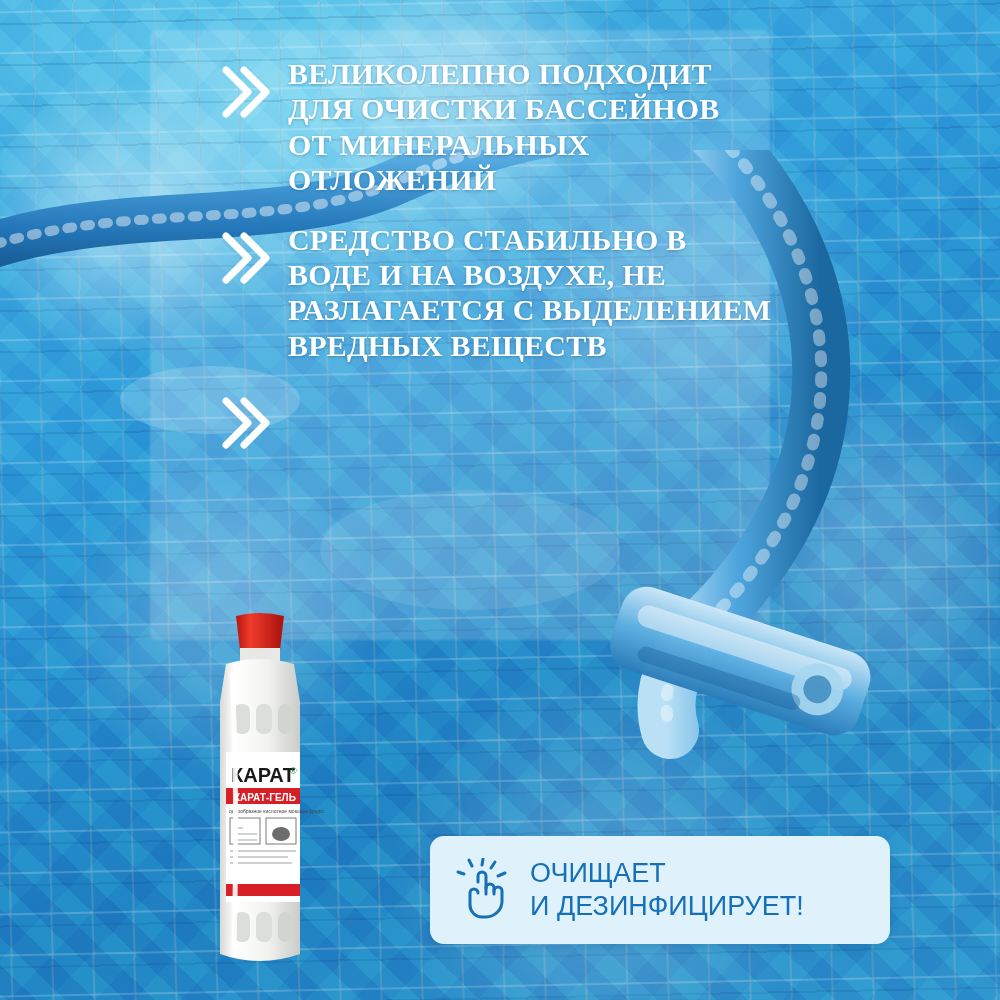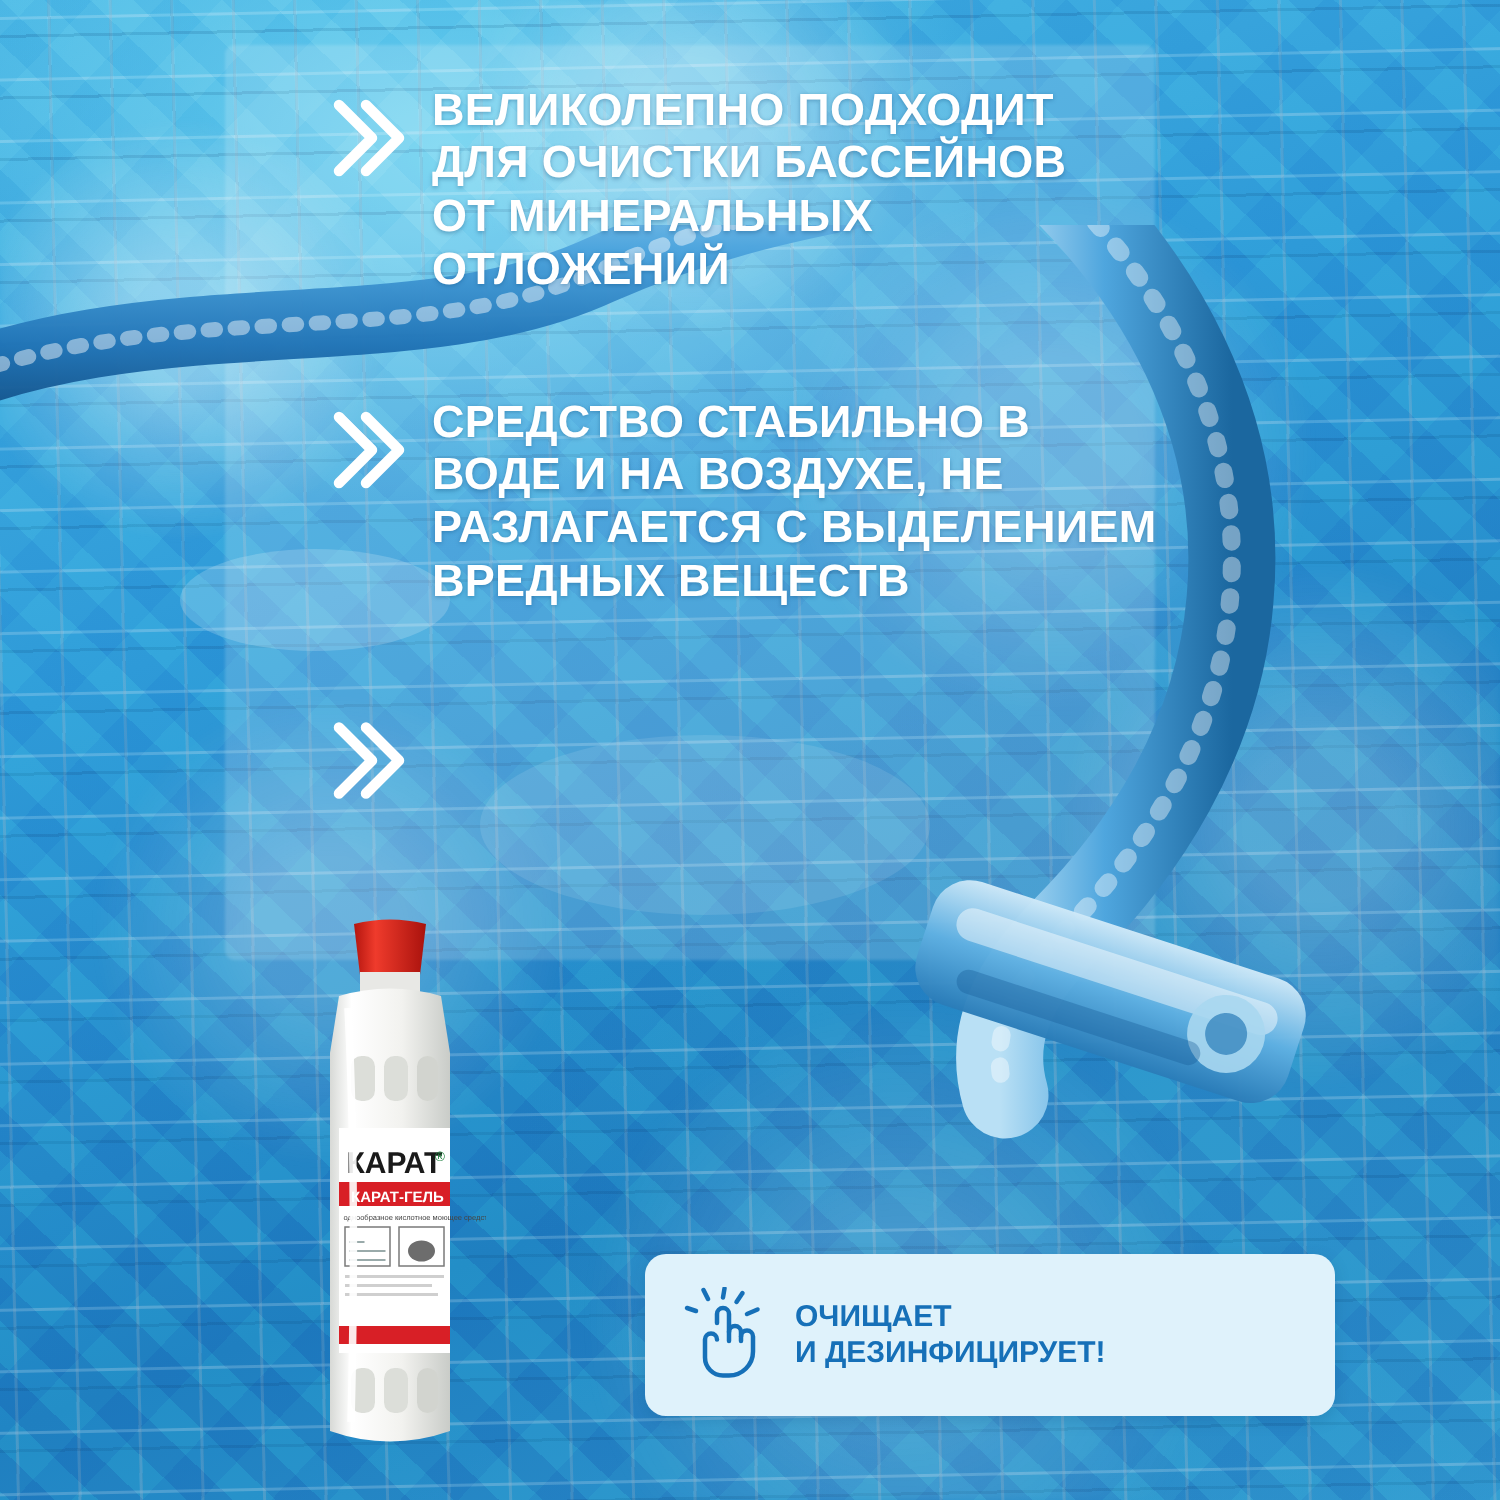--- a/index.html
+++ b/index.html
@@ -92,55 +92,56 @@
     position: absolute;
     left: 222px; top: 56px;
     width: 600px;
   }
   .bullet {
     position: relative;
     display: flex;
     align-items: flex-start;
     gap: 18px;
   }
-  .bullet + .bullet { margin-top: 66px; }
+  .bullet + .bullet { margin-top: 24px; }
   .chev {
     flex: 0 0 auto;
     width: 48px; height: 56px;
     margin-top: 8px;
   }
   .btext {
     color: #ffffff;
     font-size: 30px;
     line-height: 1.18;
     font-weight: bold;
     letter-spacing: .2px;
     text-shadow: 0 1px 3px rgba(0,60,110,.35);
     white-space: pre-line;
+    font-family: Liberation Serif, serif;
   }
 
   
   .cta {
     position: absolute;
     left: 430px; top: 836px;
     width: 460px; height: 108px;
     background: #dff2fb;
     border-radius: 14px;
     display: flex;
     align-items: center;
     gap: 18px;
     padding: 0 26px;
     box-sizing: border-box;
     box-shadow: 0 3px 10px rgba(0,60,110,.18);
   }
   .cta-icon { flex: 0 0 auto; width: 56px; height: 64px; }
   .cta-text {
     color: #1670b8;
-    font-weight: bold;
-    font-size: 20px;
+    font-weight: normal;
+    font-size: 27px;
     line-height: 1.22;
     white-space: pre-line;
   }
 
   
   .bottle {
     position: absolute;
     left: 196px; top: 612px;
     width: 128px; height: 360px;
   }

